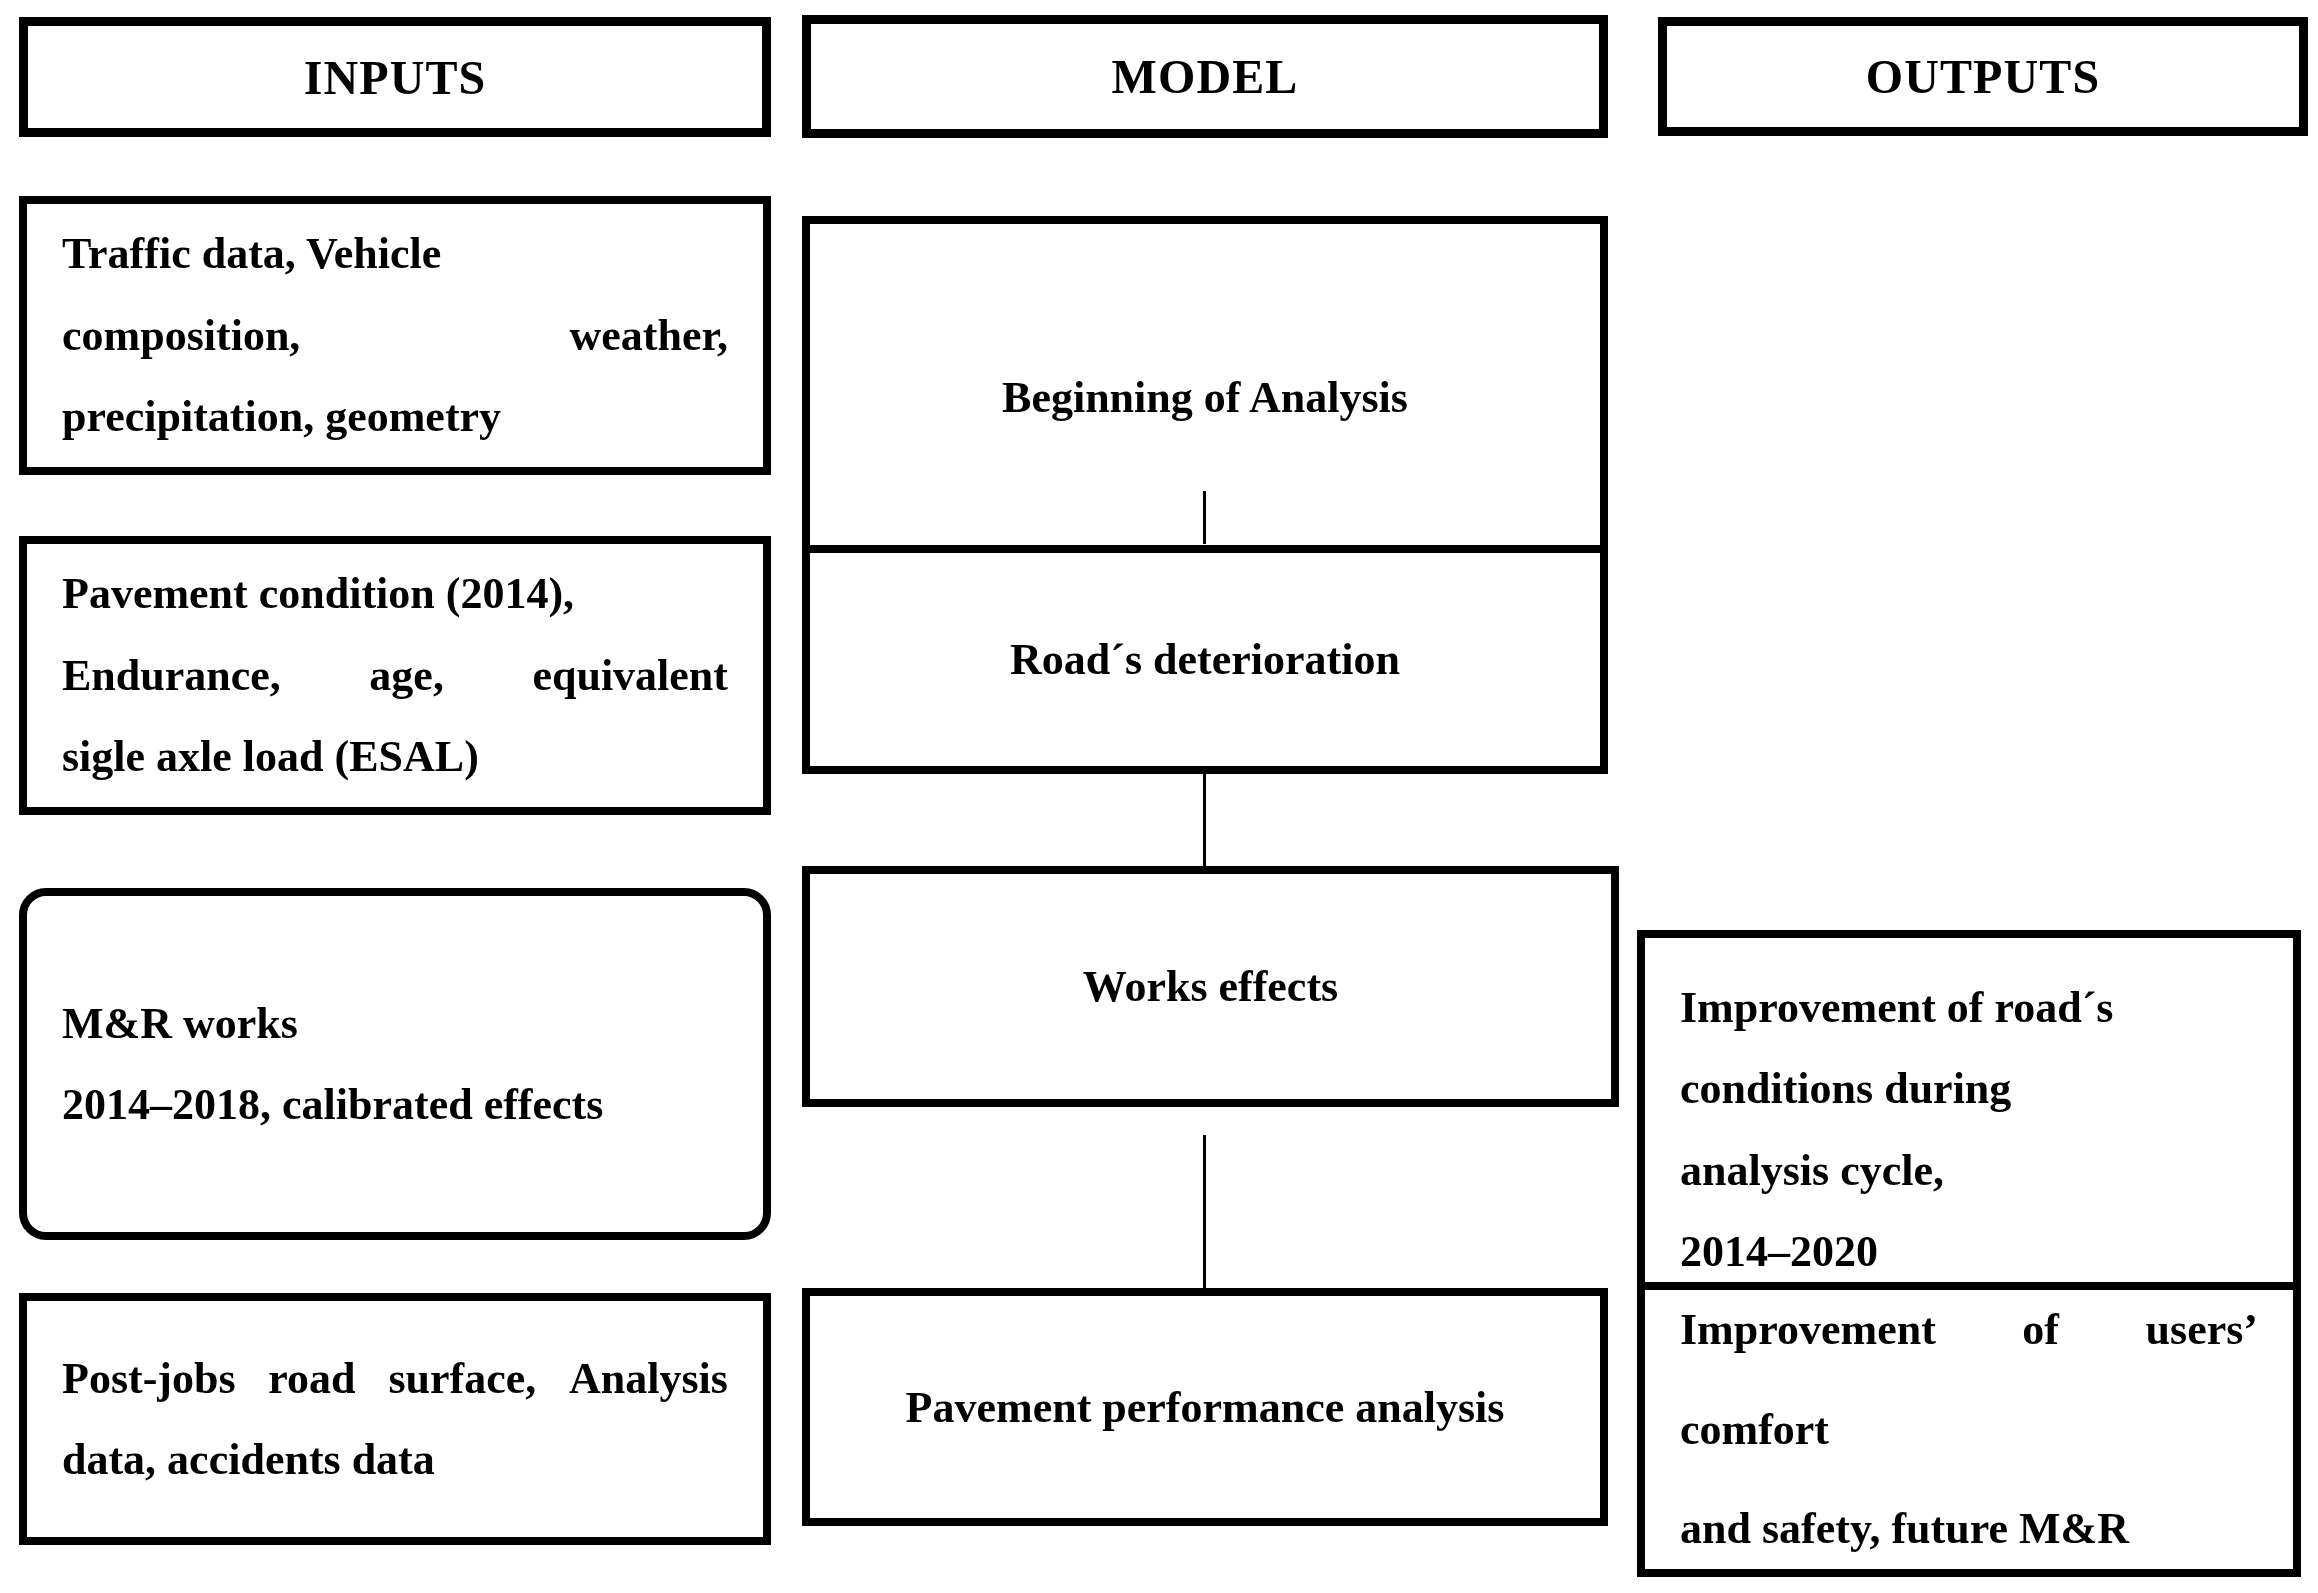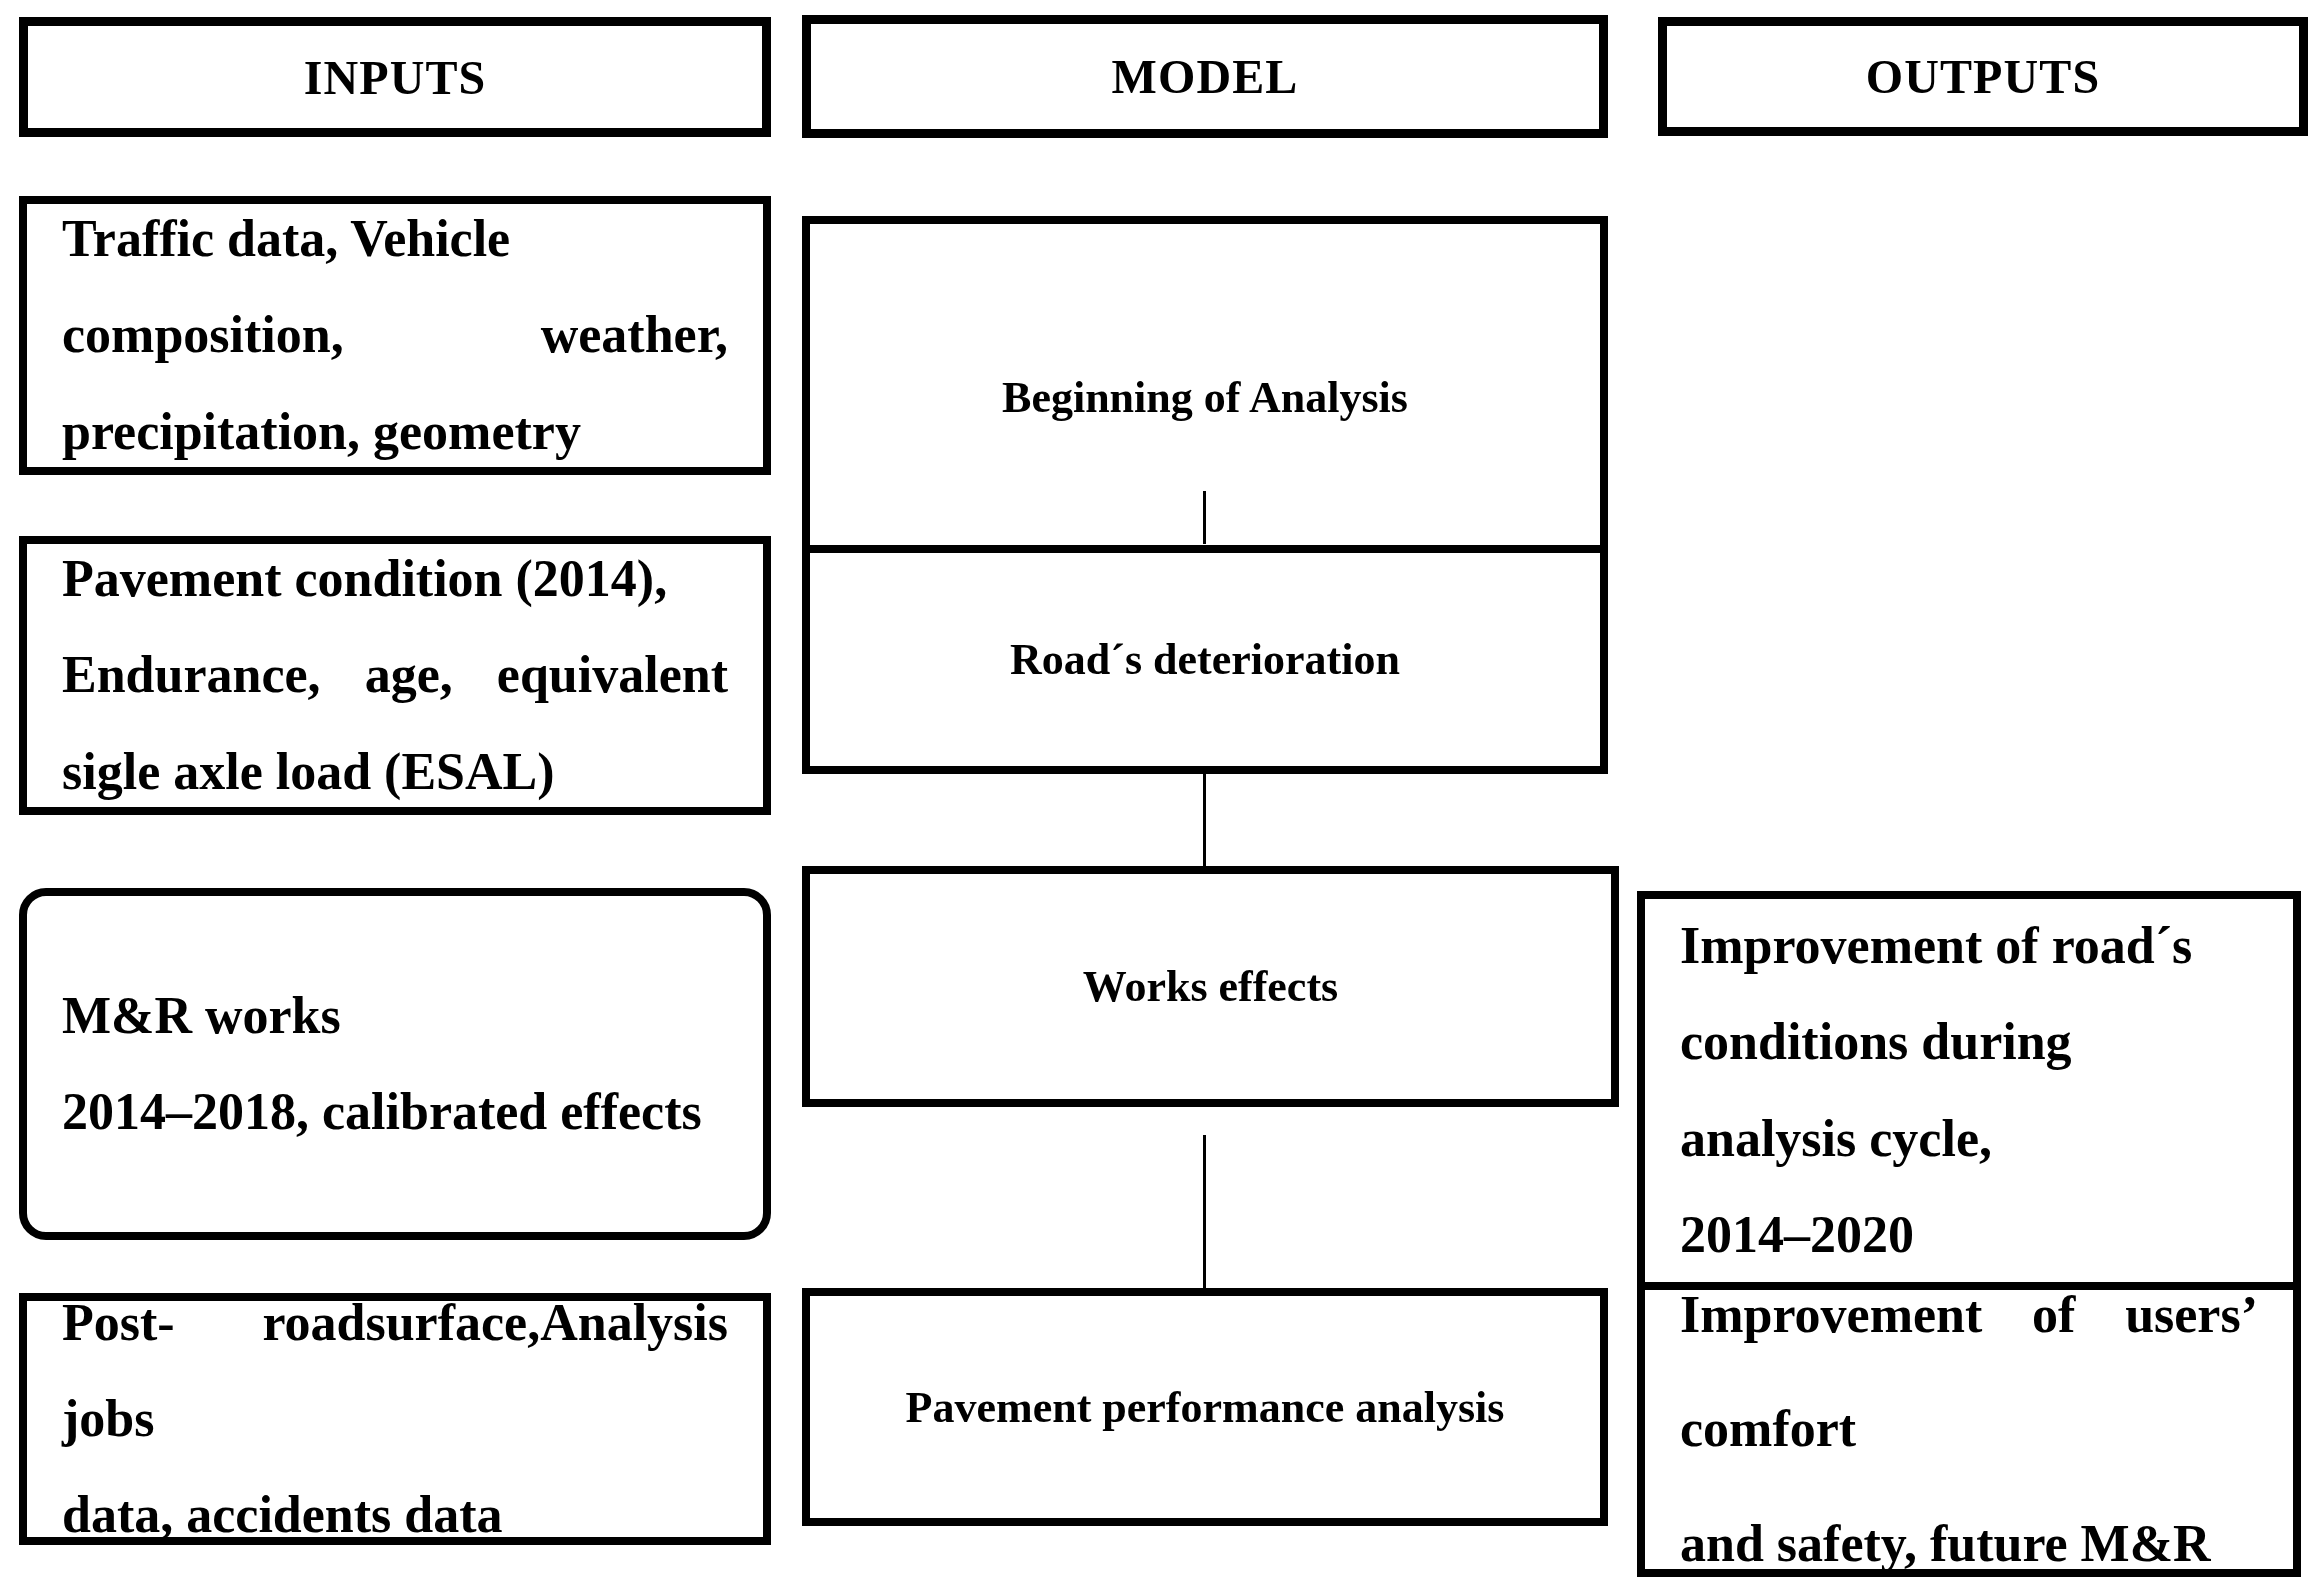--- a/index.html
+++ b/index.html
@@ -22,21 +22,21 @@
     flex-direction:column;
     justify-content:center;
   }
   .header{
     border-width:9px;
     align-items:center;
     font-size:48px;
     letter-spacing:1.1px;
   }
   .content{
-    font-size:52px;
+    font-size:44px;
     line-height:1.85;
     padding:8px 35px;
   }
   .model{
     align-items:center;
     font-size:44px;
     padding:5.7px 23px;
   }
   .line{white-space:nowrap;}
   .line.justify{display:flex;justify-content:space-between;white-space:normal;}
@@ -111,21 +111,21 @@
     <span class="line">Works effects</span>
   </div>
 
   <div class="connector" style="left:1203px;top:1135px;height:153px;"></div>
 
   <div class="box model" style="left:802px;top:1288px;width:806px;height:238px;">
     <span class="line">Pavement performance analysis</span>
   </div>
 
 
-  <div class="box content" style="left:1637px;top:891px;width:664px;height:399px;">
+  <div class="box content" style="left:1637px;top:930px;width:664px;height:399px;">
       <div class="line">Improvement of road´s</div>
       <div class="line">conditions during</div>
       <div class="line">analysis cycle,</div>
       <div class="line">2014–2020</div>
     </div>
 
   <div class="box content" style="left:1637px;top:1282px;width:664px;height:295px;gap:18px;">
       <div class="line justify">
         <span>Improvement</span>
         <span>of</span>

